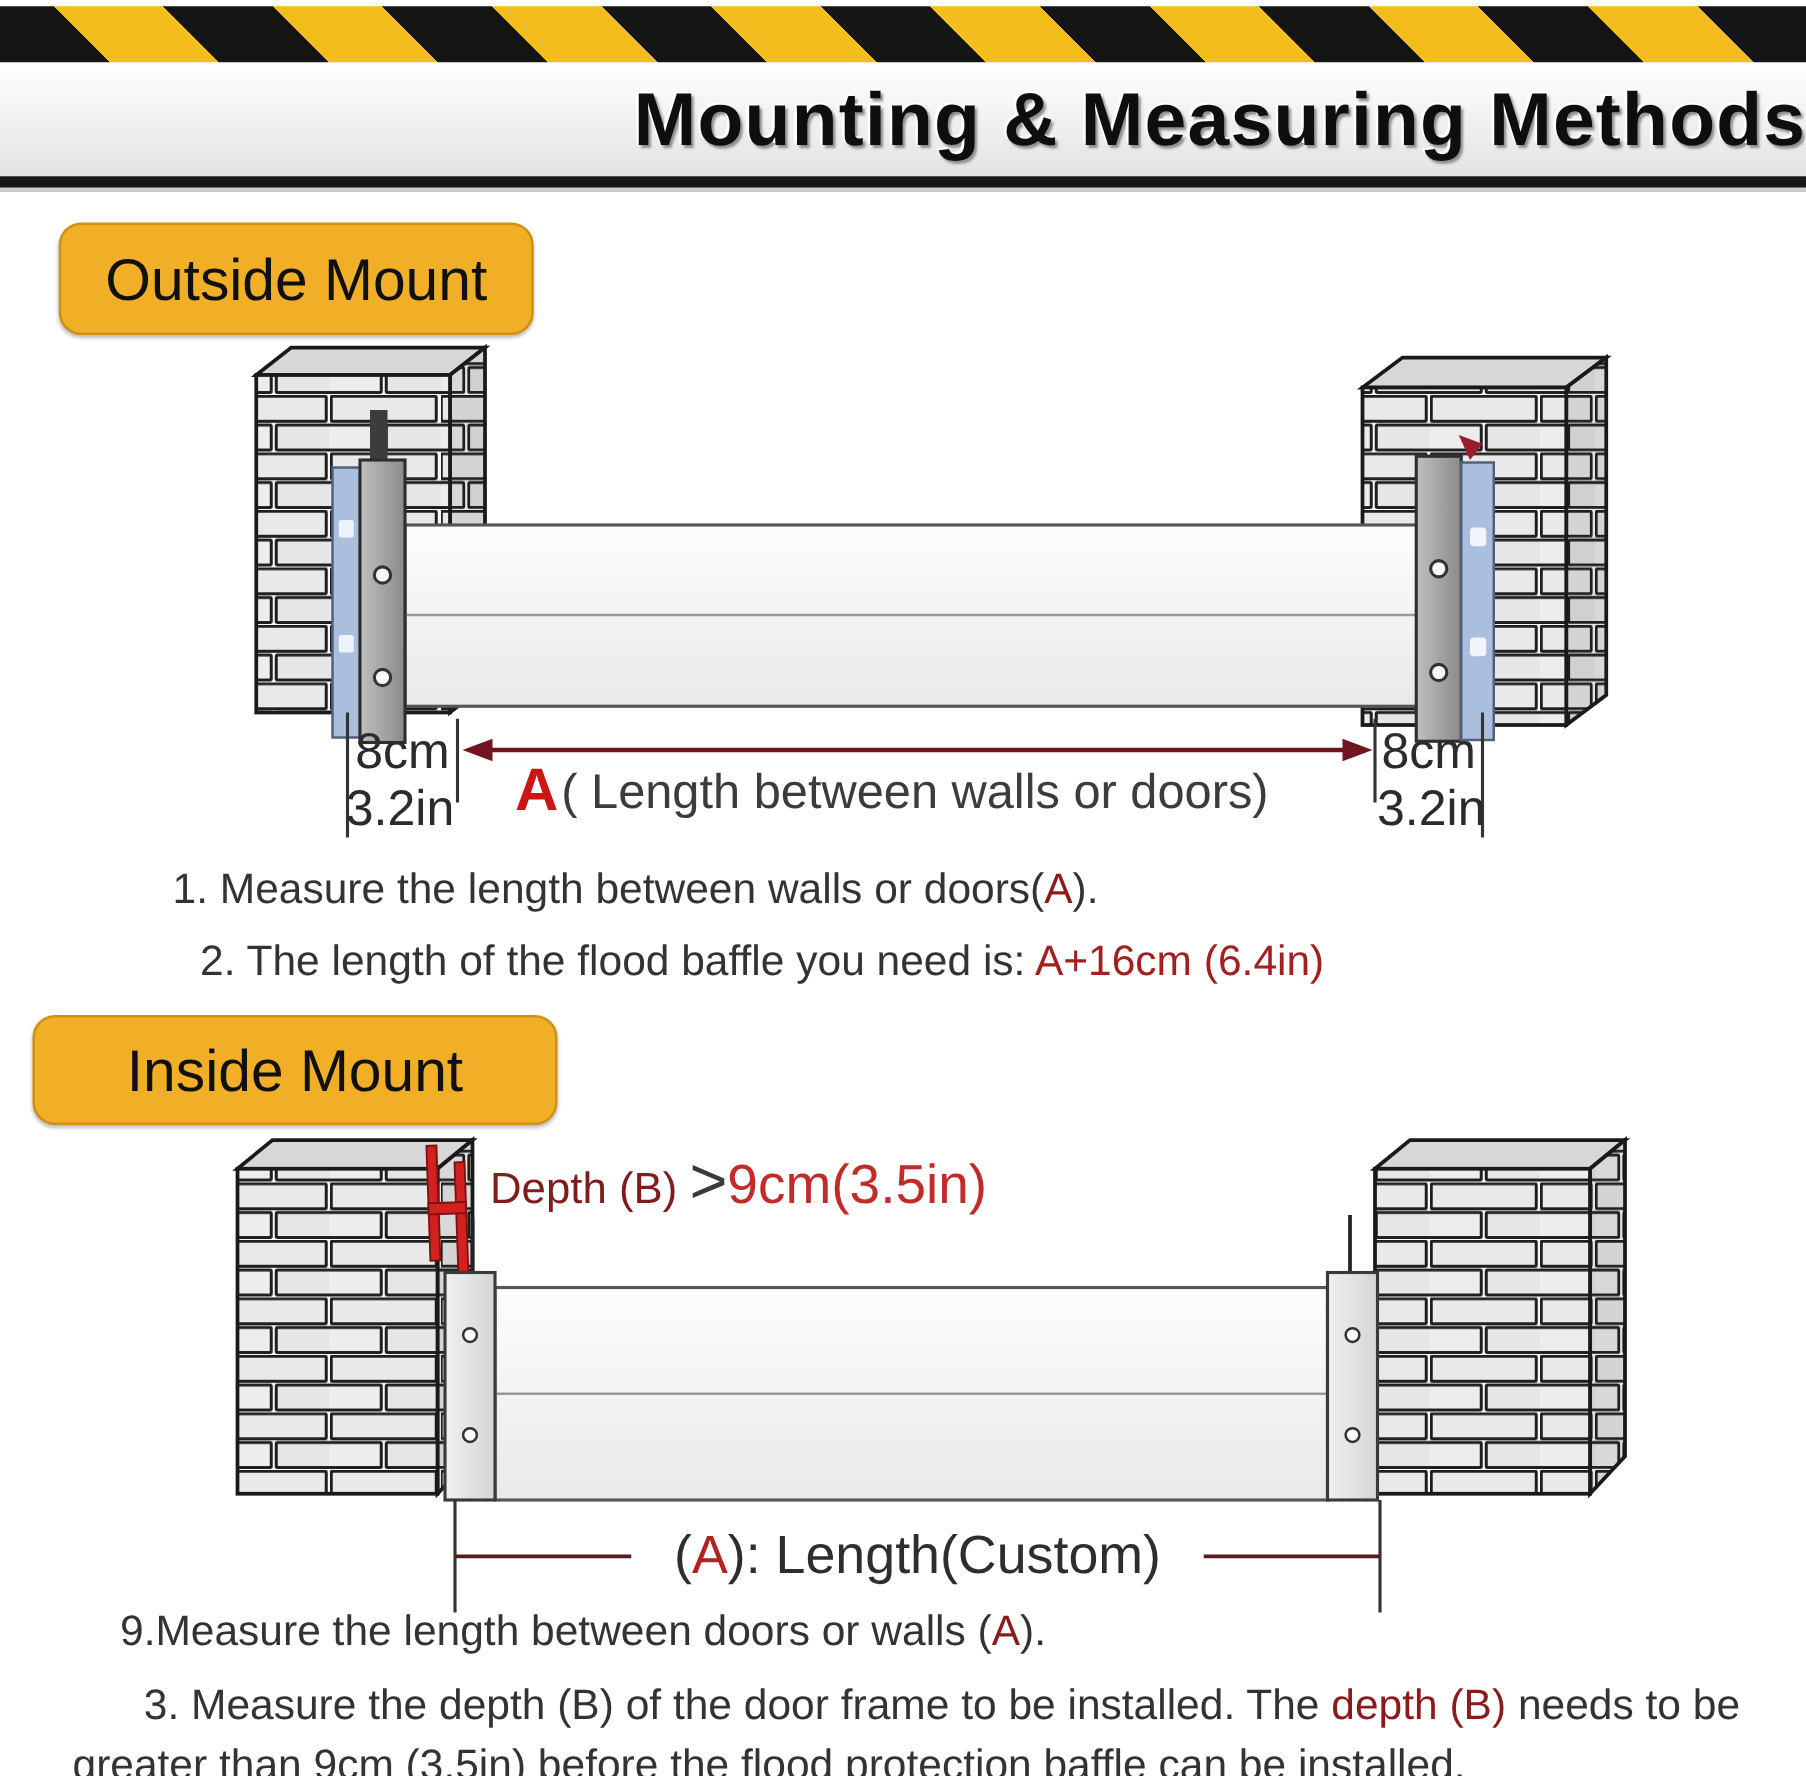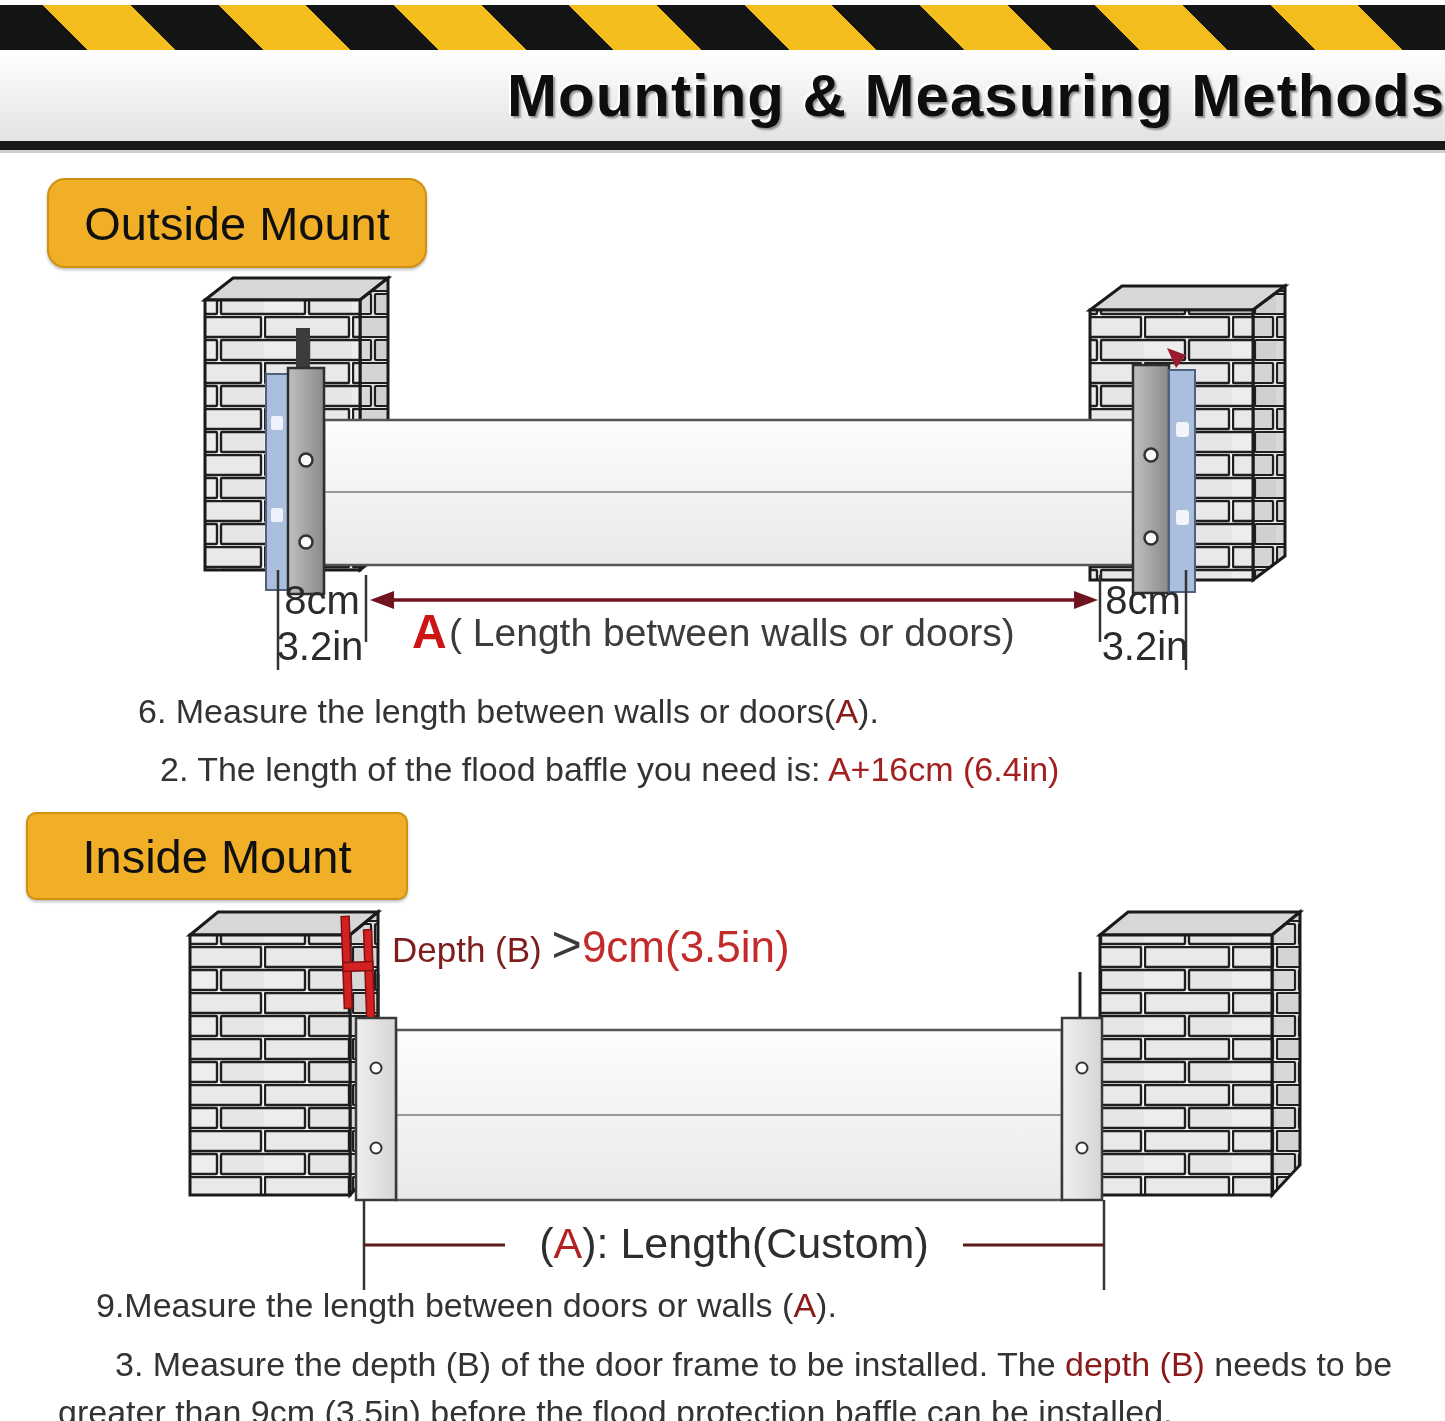--- a/index.html
+++ b/index.html
@@ -26,21 +26,21 @@
     position:absolute; top:141px; left:0; width:1445px; height:12px; background:#181818;
     border-bottom:3px solid #cfcfcf;
   }
   
   .badge {
     position:absolute; background:#f1ae27; border:2px solid #cf9110; border-radius:18px;
     display:flex; align-items:center; justify-content:center;
     color:#101010; font-size:47px; box-shadow:0 2px 3px rgba(0,0,0,.25);
   }
   .badge-outside { left:31px; top:178px; width:380px; height:90px;margin-left:16px; }
-  .badge-inside  { left:26px; top:812px; width:382px; height:88px;border-radius:10px; }
+  .badge-inside  { left:26px; top:812px; width:420px; height:88px; }
   
   .diagram { position:absolute; left:0; }
   .diagram-outside { top:270px; }
   .diagram-inside  { top:900px; }
   
   .step { position:absolute; font-size:34px; color:#333; white-space:nowrap; }
   .step .red  { color:#8b1a1a; }
   .step .red2 { color:#a32020; }
   .out-step1 { left:138px; top:692px; }
   .out-step2 { left:138px; top:750px;margin-left:22px; }
@@ -148,21 +148,21 @@
     </g>
 
     <g>
       <line x1="1100" y1="305" x2="1100" y2="372" stroke="#333" stroke-width="2.5"></line>
       <line x1="1186" y1="300" x2="1186" y2="400" stroke="#333" stroke-width="2.5"></line>
       <text x="1143" y="344" text-anchor="middle" font-size="40" fill="#2b2b2b">8cm</text>
       <text x="1145" y="390" text-anchor="middle" font-size="40" fill="#2b2b2b">3.2in</text>
     </g>
   </svg>
 
-  <div class="step out-step1"><span>6. Measure the length between walls or doors(</span><span class="red">A</span><span>).</span></div>
+  <div class="step out-step1"><span>1. Measure the length between walls or doors(</span><span class="red">A</span><span>).</span></div>
   <div class="step out-step2"><span>2. The length of the flood baffle you need is: </span><span class="red2">A+16cm (6.4in)</span></div>
 
   <div class="badge badge-inside">
     <span>Inside Mount</span>
   </div>
 
   <svg class="diagram diagram-inside" width="1445" height="400" viewBox="0 0 1445 400">
 
     <g>
       <polygon points="190,35 218,12 378,12 350,35" fill="#d7d7d7" stroke="#1a1a1a" stroke-width="3"></polygon>

